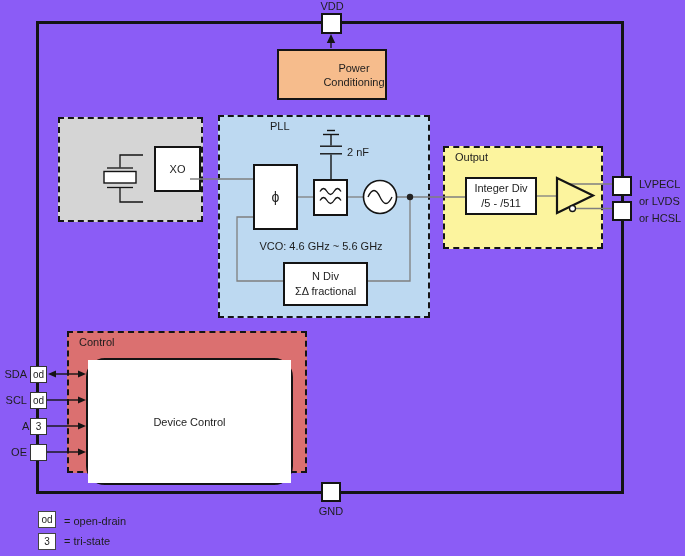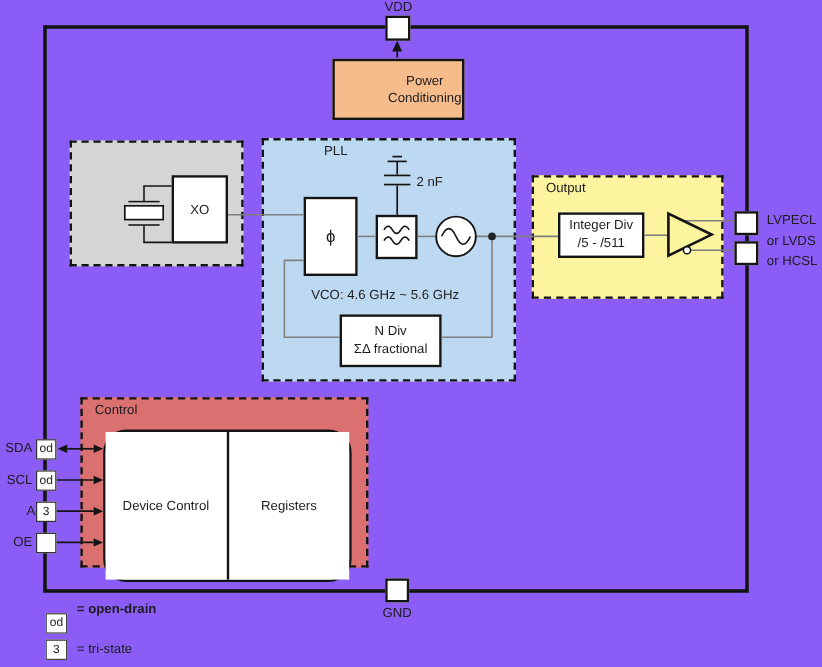--- a/index.html
+++ b/index.html
@@ -62,21 +62,21 @@
   <div class="abs outer-box"></div>
 
   <div class="abs txt center-txt" style="left:310px; top:0px; width:44px;">VDD</div>
   <div class="abs pad" style="left:321px; top:13px; width:21px; height:21px;"></div>
 
   <div class="abs solid-box" style="left: 277px; top: 49px; width: 110px; height: 51px; background-color: rgb(246, 188, 140); padding-left: 44px;">
     <span>Power Conditioning</span>
   </div>
 
   <div class="abs region" style="left: 58px; top: 117px; width: 145px; height: 105px; background-color: rgb(213, 213, 213);"></div>
-  <div class="abs solid-box" style="left:143px; top:146px; width:47px; height:57px; z-index:5;">
+  <div class="abs solid-box" style="left:154px; top:146px; width:47px; height:46px; z-index:5;">
     <span>XO</span>
   </div>
 
   <div class="abs region" style="left: 218px; top: 115px; width: 212px; height: 203px; background-color: rgb(189, 217, 241);"></div>
   <div class="abs txt" style="left:228px; top:120px;padding-left:42px;">PLL</div>
 
   <div class="abs solid-box phi" style="left:253px; top:164px; width:45px; height:66px; z-index:5;">
     <span>ϕ</span>
   </div>
 
@@ -107,21 +107,20 @@
   <div class="abs pad" style="left:612px; top:201px; width:20px; height:20px;"></div>
   <div class="abs txt" style="left:639px; top:178px;">LVPECL</div>
   <div class="abs txt" style="left:639px; top:195px;">or LVDS</div>
   <div class="abs txt" style="left:639px; top:212px;">or HCSL</div>
 
   <div class="abs region" style="left: 67px; top: 331px; width: 240px; height: 142px; background-color: rgb(219, 112, 112);"></div>
   <div class="abs txt" style="left:79px; top:336px;">Control</div>
 
   <div class="abs inner-ctrl" style="left:86px; top:358px; width:207px; height:127px;border-radius:19px;">
     <div class="cell">Device Control</div>
-    <div class="cell">Registers</div>
   </div>
 
   <div class="abs pin-label" style="left:0px; top:368px;">SDA</div>
   <div class="abs pin-badge" style="left:30px; top:366px; width:17px; height:17px;">
       <span>od</span>
     </div>
 
   <div class="abs pin-label" style="left:0px; top:394px;">SCL</div>
   <div class="abs pin-badge" style="left:30px; top:392px; width:17px; height:17px;">
       <span>od</span>
@@ -134,21 +133,21 @@
 
   <div class="abs pin-label" style="left:0px; top:446px;">OE</div>
   <div class="abs pin-badge" style="left:30px; top:444px; width:17px; height:17px;">
       <span></span>
     </div>
 
   <div class="abs pad" style="left:321px; top:482px; width:20px; height:20px;"></div>
   <div class="abs txt center-txt" style="left:309px; top:505px; width:44px;">GND</div>
 
   <div class="abs legend-badge" style="left:38px; top:511px; width:18px; height:17px;">od</div>
-  <div class="abs txt" style="left:64px; top:502px;font-weight:bold;">= open-drain</div>
+  <div class="abs txt" style="left:64px; top:515px;">= open-drain</div>
   <div class="abs legend-badge" style="left:38px; top:533px; width:18px; height:17px;">3</div>
   <div class="abs txt" style="left:64px; top:535px;">= tri-state</div>
 
   <svg class="abs overlay" width="685" height="556" viewBox="0 0 685 556">
 
     <g stroke="#7f7f7f" stroke-width="1.3" fill="none">
       <path d="M190,179 H253"></path>
       <path d="M298,197 H313"></path>
       <path d="M348,197 H363"></path>
       <path d="M397,197 H465"></path>

